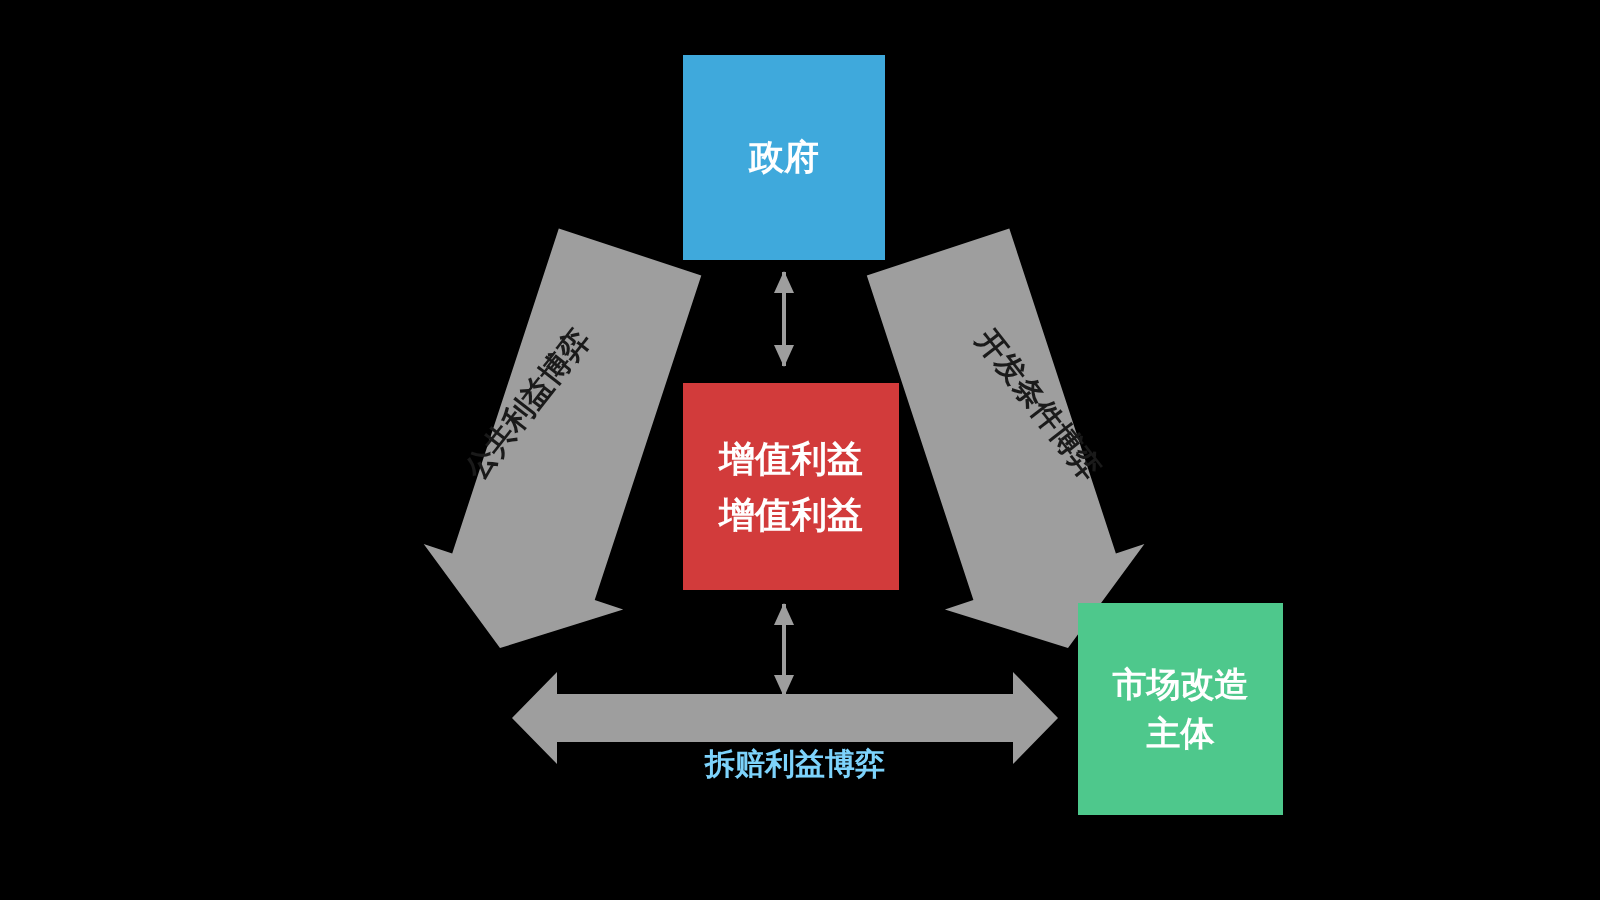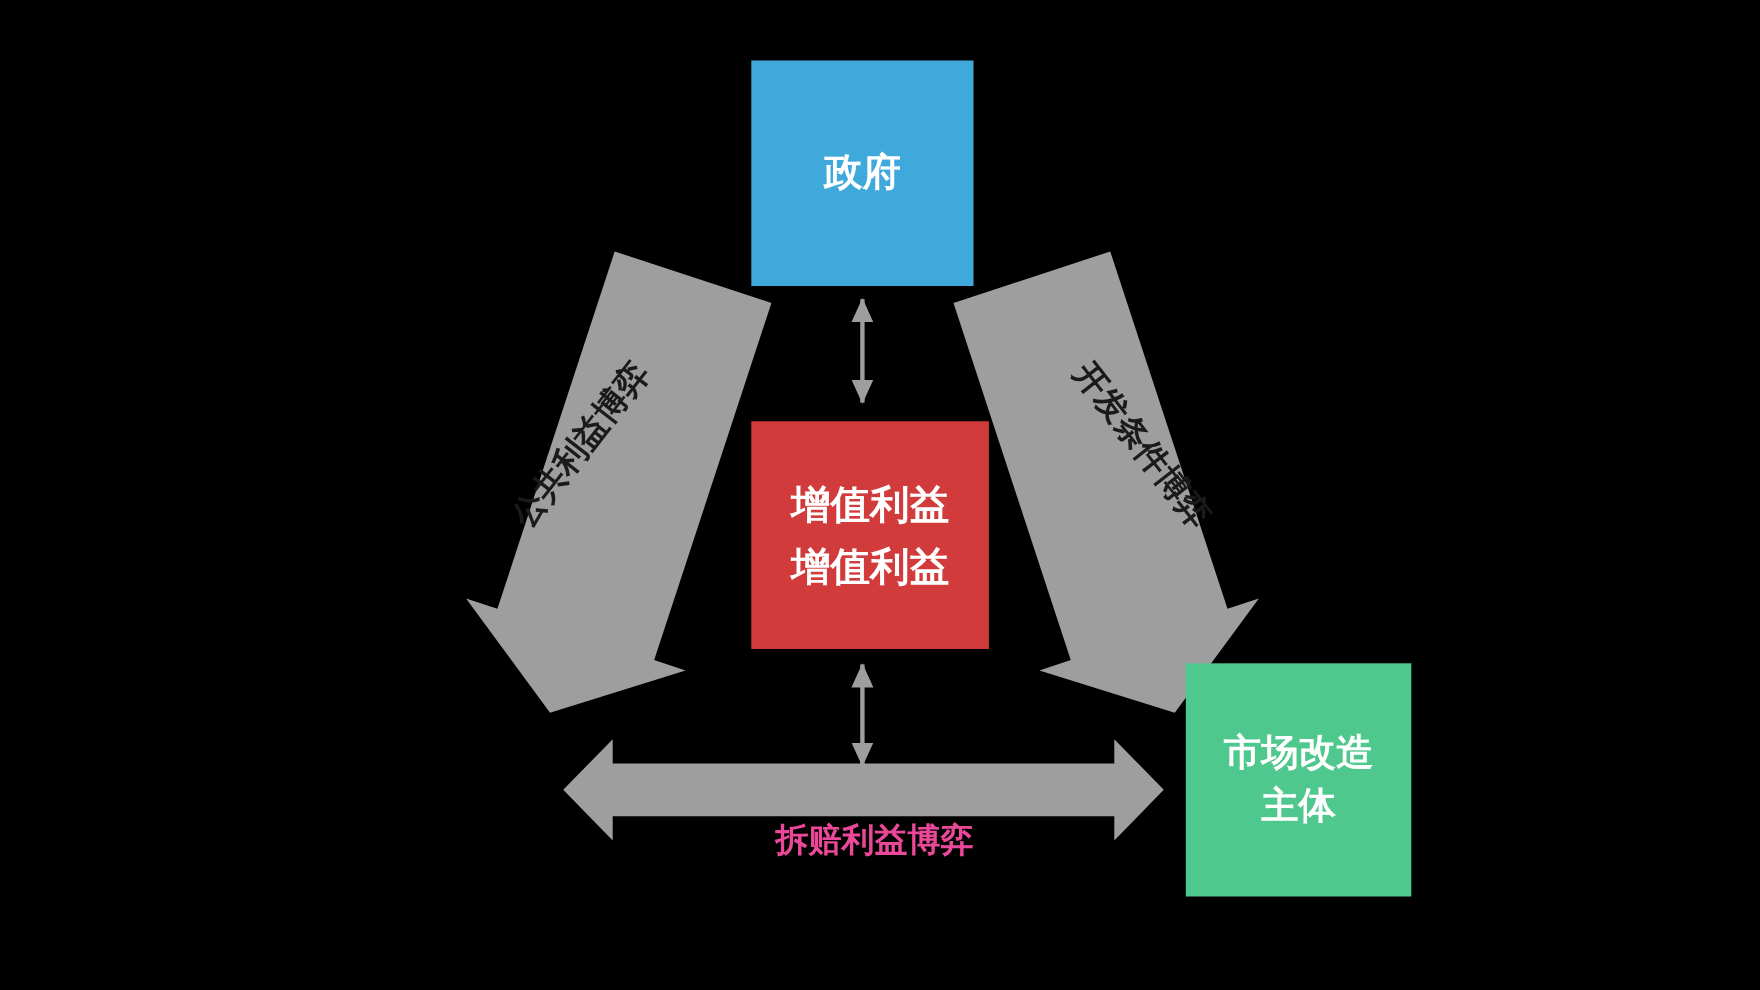--- a/index.html
+++ b/index.html
@@ -68,21 +68,21 @@
     transform: rotate(-52deg);
   }
   .edge-label-right {
     left: 908px; top: 384px; width: 260px;
     color: #1A1A1A;
     font-size: 30px;
     transform: rotate(52deg);
   }
   .edge-label-bottom {
     left: 645px; top: 744px; width: 300px;
-    color: #ec4899;
+    color: #7dd3fc;
     font-size: 30px;
   }
 </style>
 </head>
 <body>
 
 <div id="canvas">
 
   <svg id="arrow-layer" viewBox="0 0 1600 900" xmlns="http://www.w3.org/2000/svg">
     <defs>

